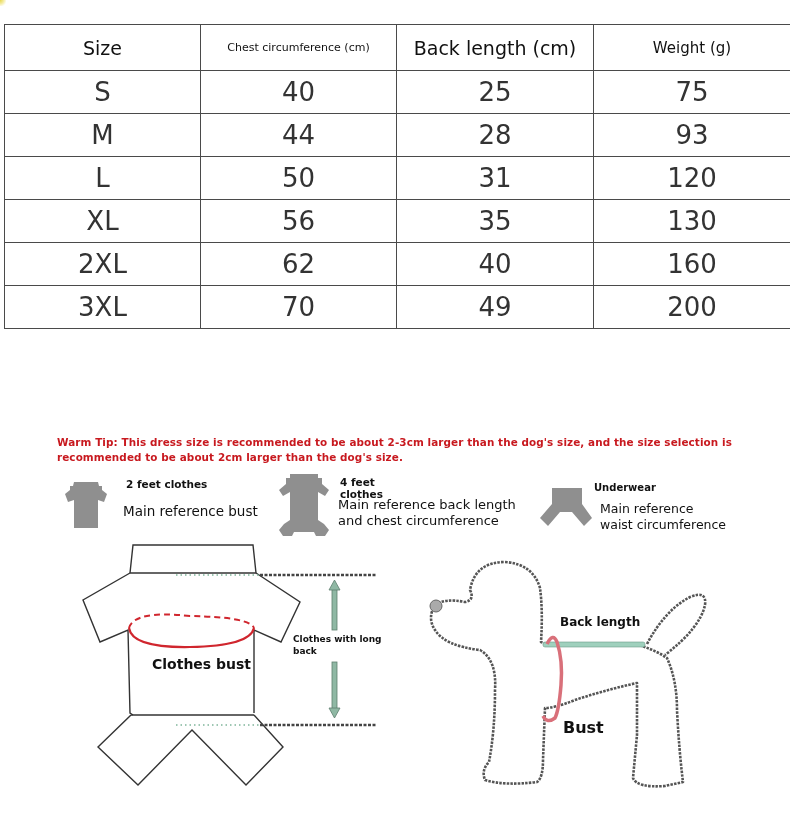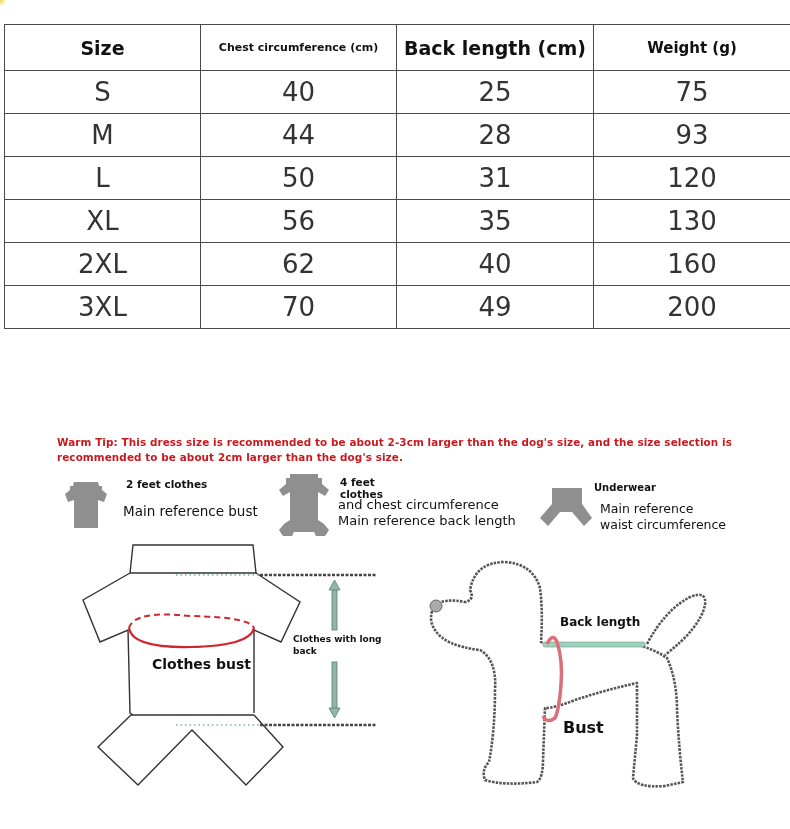--- a/index.html
+++ b/index.html
@@ -1,21 +1,21 @@
 <!DOCTYPE html>
 <html><head>
 <meta charset="utf-8">
 <style>
   html, body { margin: 0; padding: 0; background: #ffffff; }
   body { width: 790px; height: 829px; position: relative; overflow: hidden; font-family: "DejaVu Sans", sans-serif; color: #111; }
   .corner-mark { position: absolute; left: 0; top: 0; width: 6px; height: 6px; background: radial-gradient(circle at 0 0, #e8d84a 0, #f3ea9a 40%, rgba(255,255,255,0) 80%); }
 
   table.size-table { position: absolute; left: 4px; top: 24px; width: 782px; border-collapse: collapse; table-layout: fixed; }
   table.size-table td, table.size-table th { border: 1.5px solid #4a4a4a; text-align: center; padding: 0; }
-  table.size-table th { height: 45px; font-weight: bold; color: #111; }
+  table.size-table th { height: 45px; font-weight: normal; color: #111; }
   table.size-table td { height: 42px; font-family: "DejaVu Sans", sans-serif; font-size: 26px; color: #333; font-weight: normal; }
   th.h-size { font-size: 19px; width: 195px; }
   th.h-chest { font-size: 11px; width: 195px; }
   th.h-back { font-size: 19px; width: 196px; }
   th.h-weight { font-size: 15px; width: 196px; }
 
   .warm-tip { position: absolute; left: 57px; top: 435px; width: 700px; font-size: 10.4px; line-height: 15px; font-weight: bold; color: #c8191f; letter-spacing: 0.1px; }
   .type-small { font-size: 10.5px; font-weight: bold; color: #111; position: absolute; white-space: nowrap; }
   .type-main { font-size: 13.5px; font-weight: normal; color: #111; position: absolute; white-space: nowrap; line-height: 16px; }
   .icon-shape { position: absolute; }
@@ -92,22 +92,22 @@
 
 <div>
   <svg class="icon-shape" style="left:276px;top:472px" width="56" height="68" viewBox="0 0 56 68">
     <polygon fill="#8f8f8f" points="14,2 42,2 42,6 46,6 46,12 53,18 49,24 42,20 42,48 48,52 53,58 49,64 40,64 38,60 18,60 16,64 7,64 3,58 8,52 14,48 14,20 7,24 3,18 10,12 10,6 14,6"></polygon>
   </svg>
   <div class="type-small" style="left:340px;top:476px;line-height:12px">
     <div>4 feet</div>
     <div>clothes</div>
   </div>
   <div class="type-main" style="left:338px;top:497px;font-size:13px">
+    <div>Main reference back length</div>
     <div>and chest circumference</div>
-    <div>Main reference back length</div>
   </div>
 </div>
 
 <div>
   <svg class="icon-shape" style="left:538px;top:486px" width="56" height="42" viewBox="0 0 56 42">
     <polygon fill="#8f8f8f" points="14,2 44,2 44,18 54,32 46,40 34,26 22,26 10,40 2,32 14,18"></polygon>
   </svg>
   <div class="type-small" style="left:594px;top:482px;font-size:10px">Underwear</div>
   <div class="type-main" style="left:600px;top:501px;font-size:12.5px">
     <div>Main reference</div>

